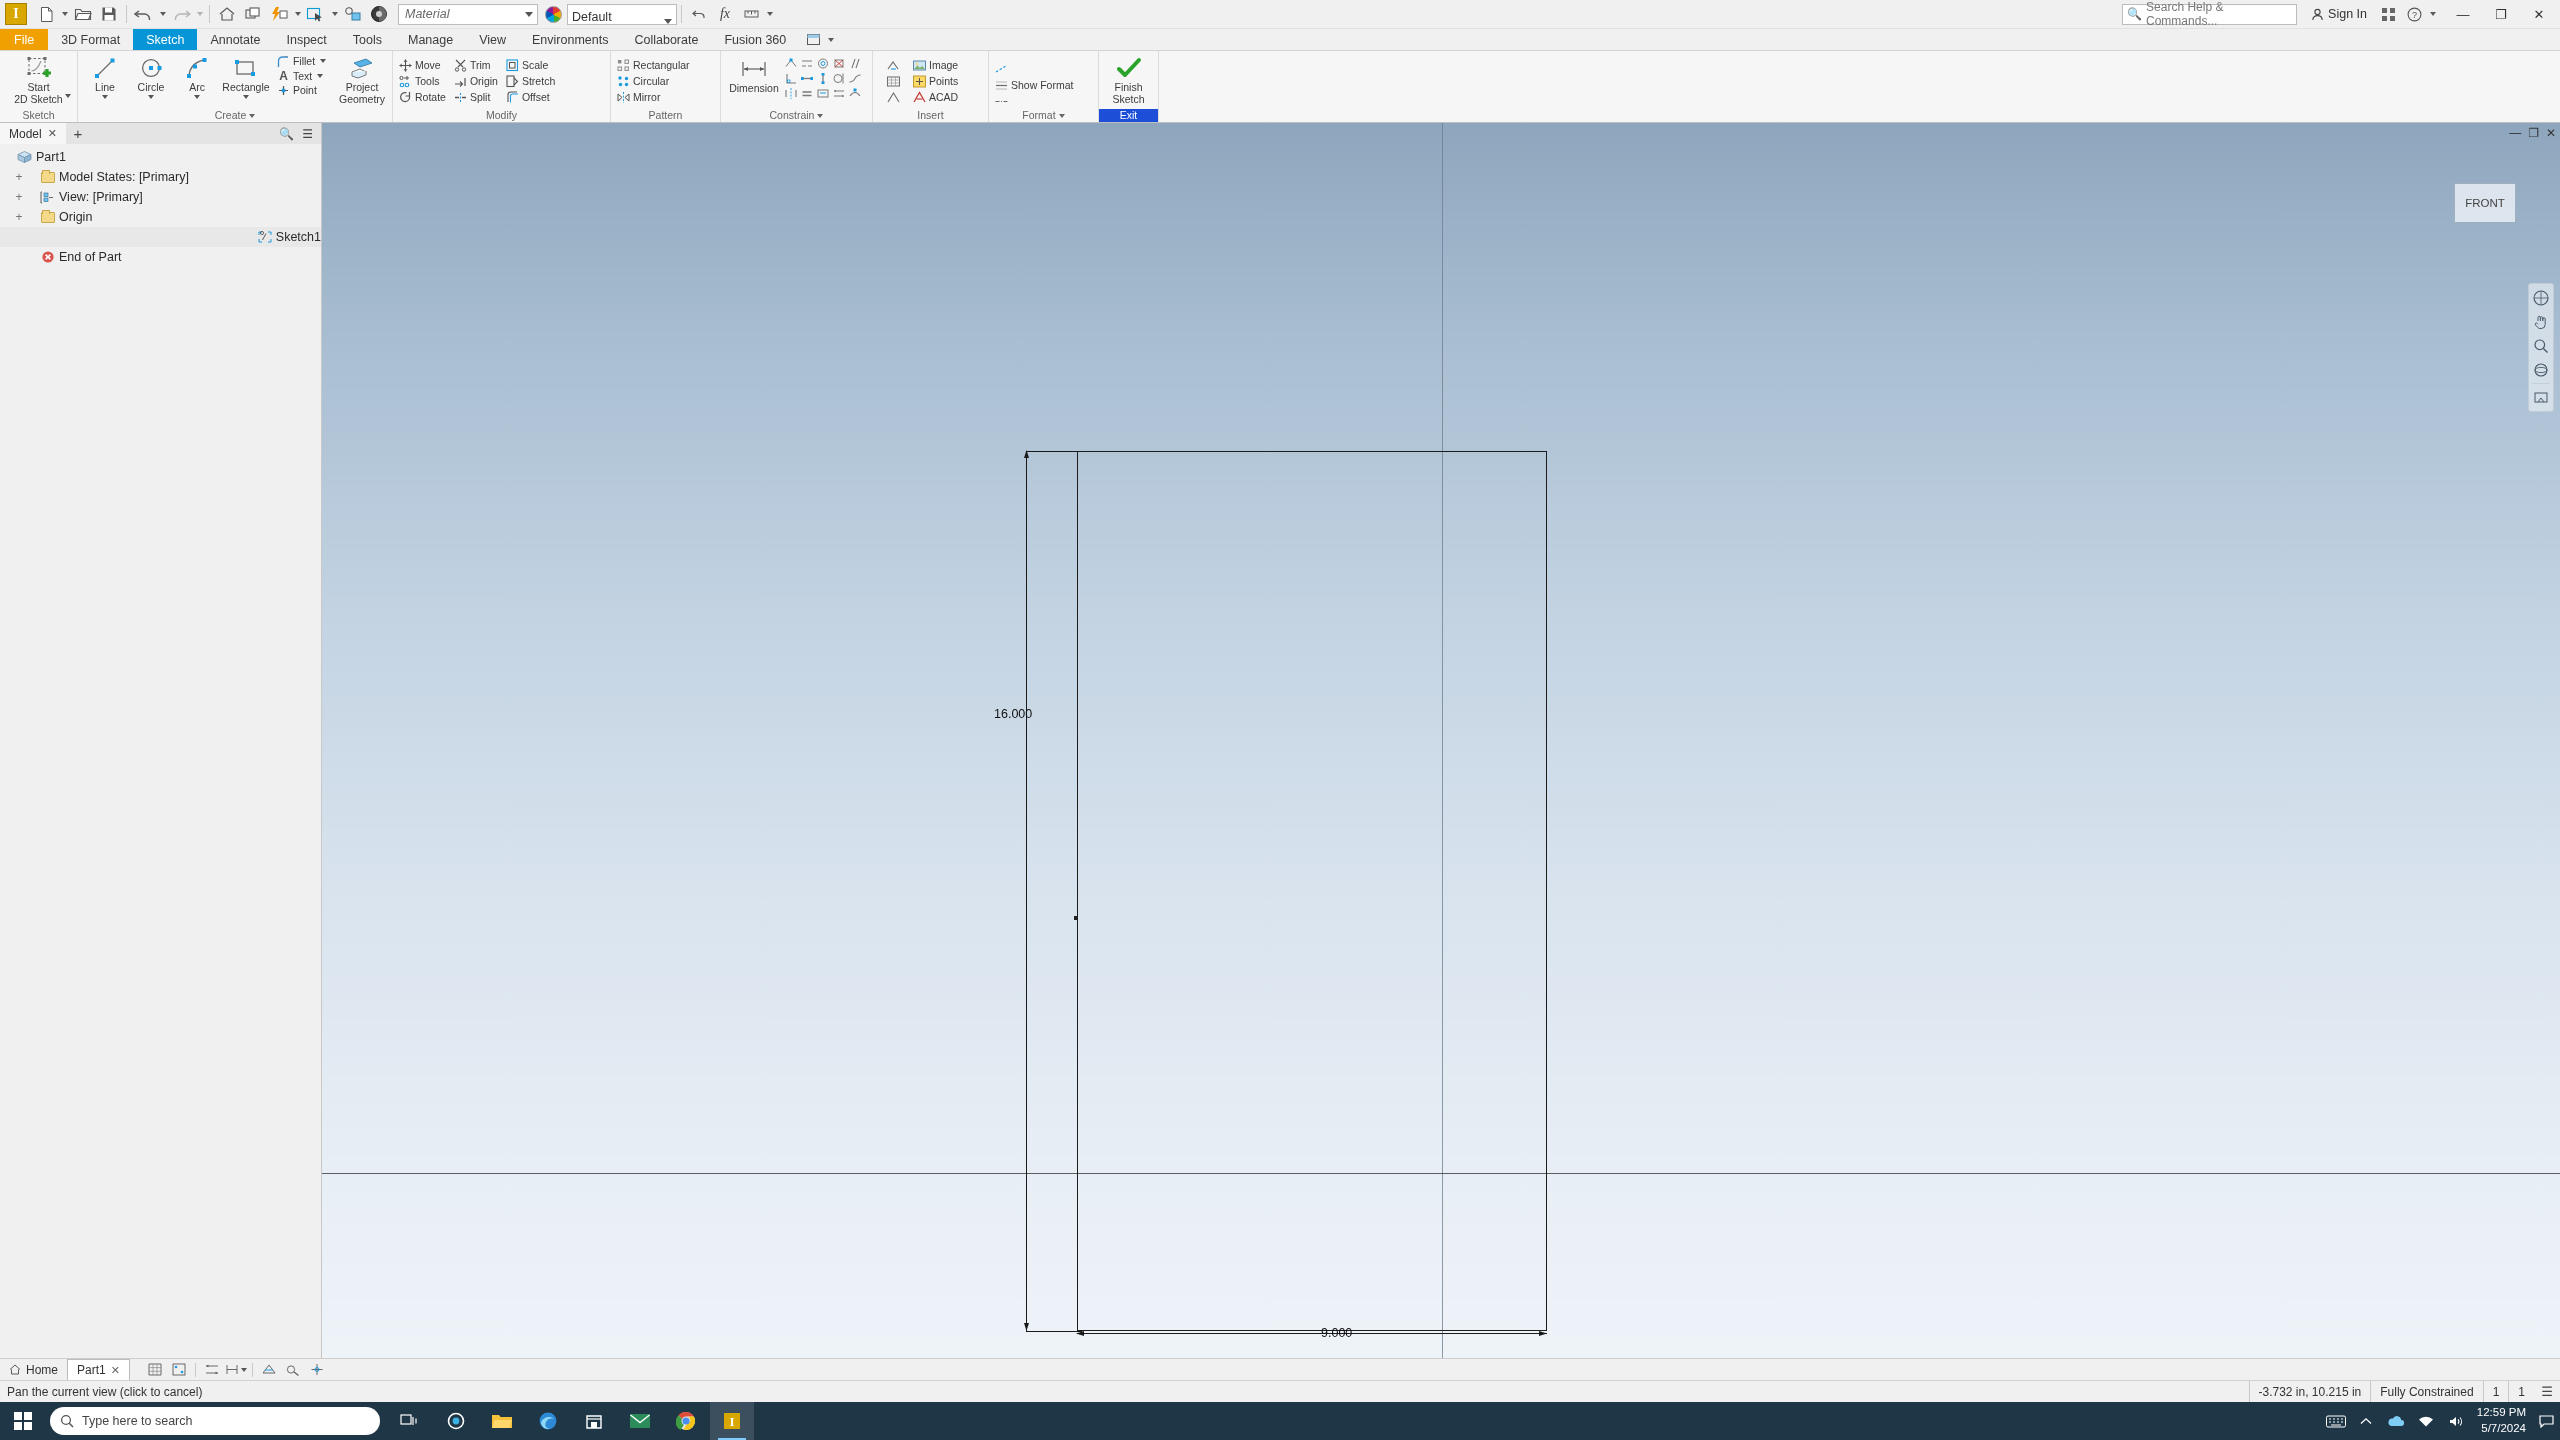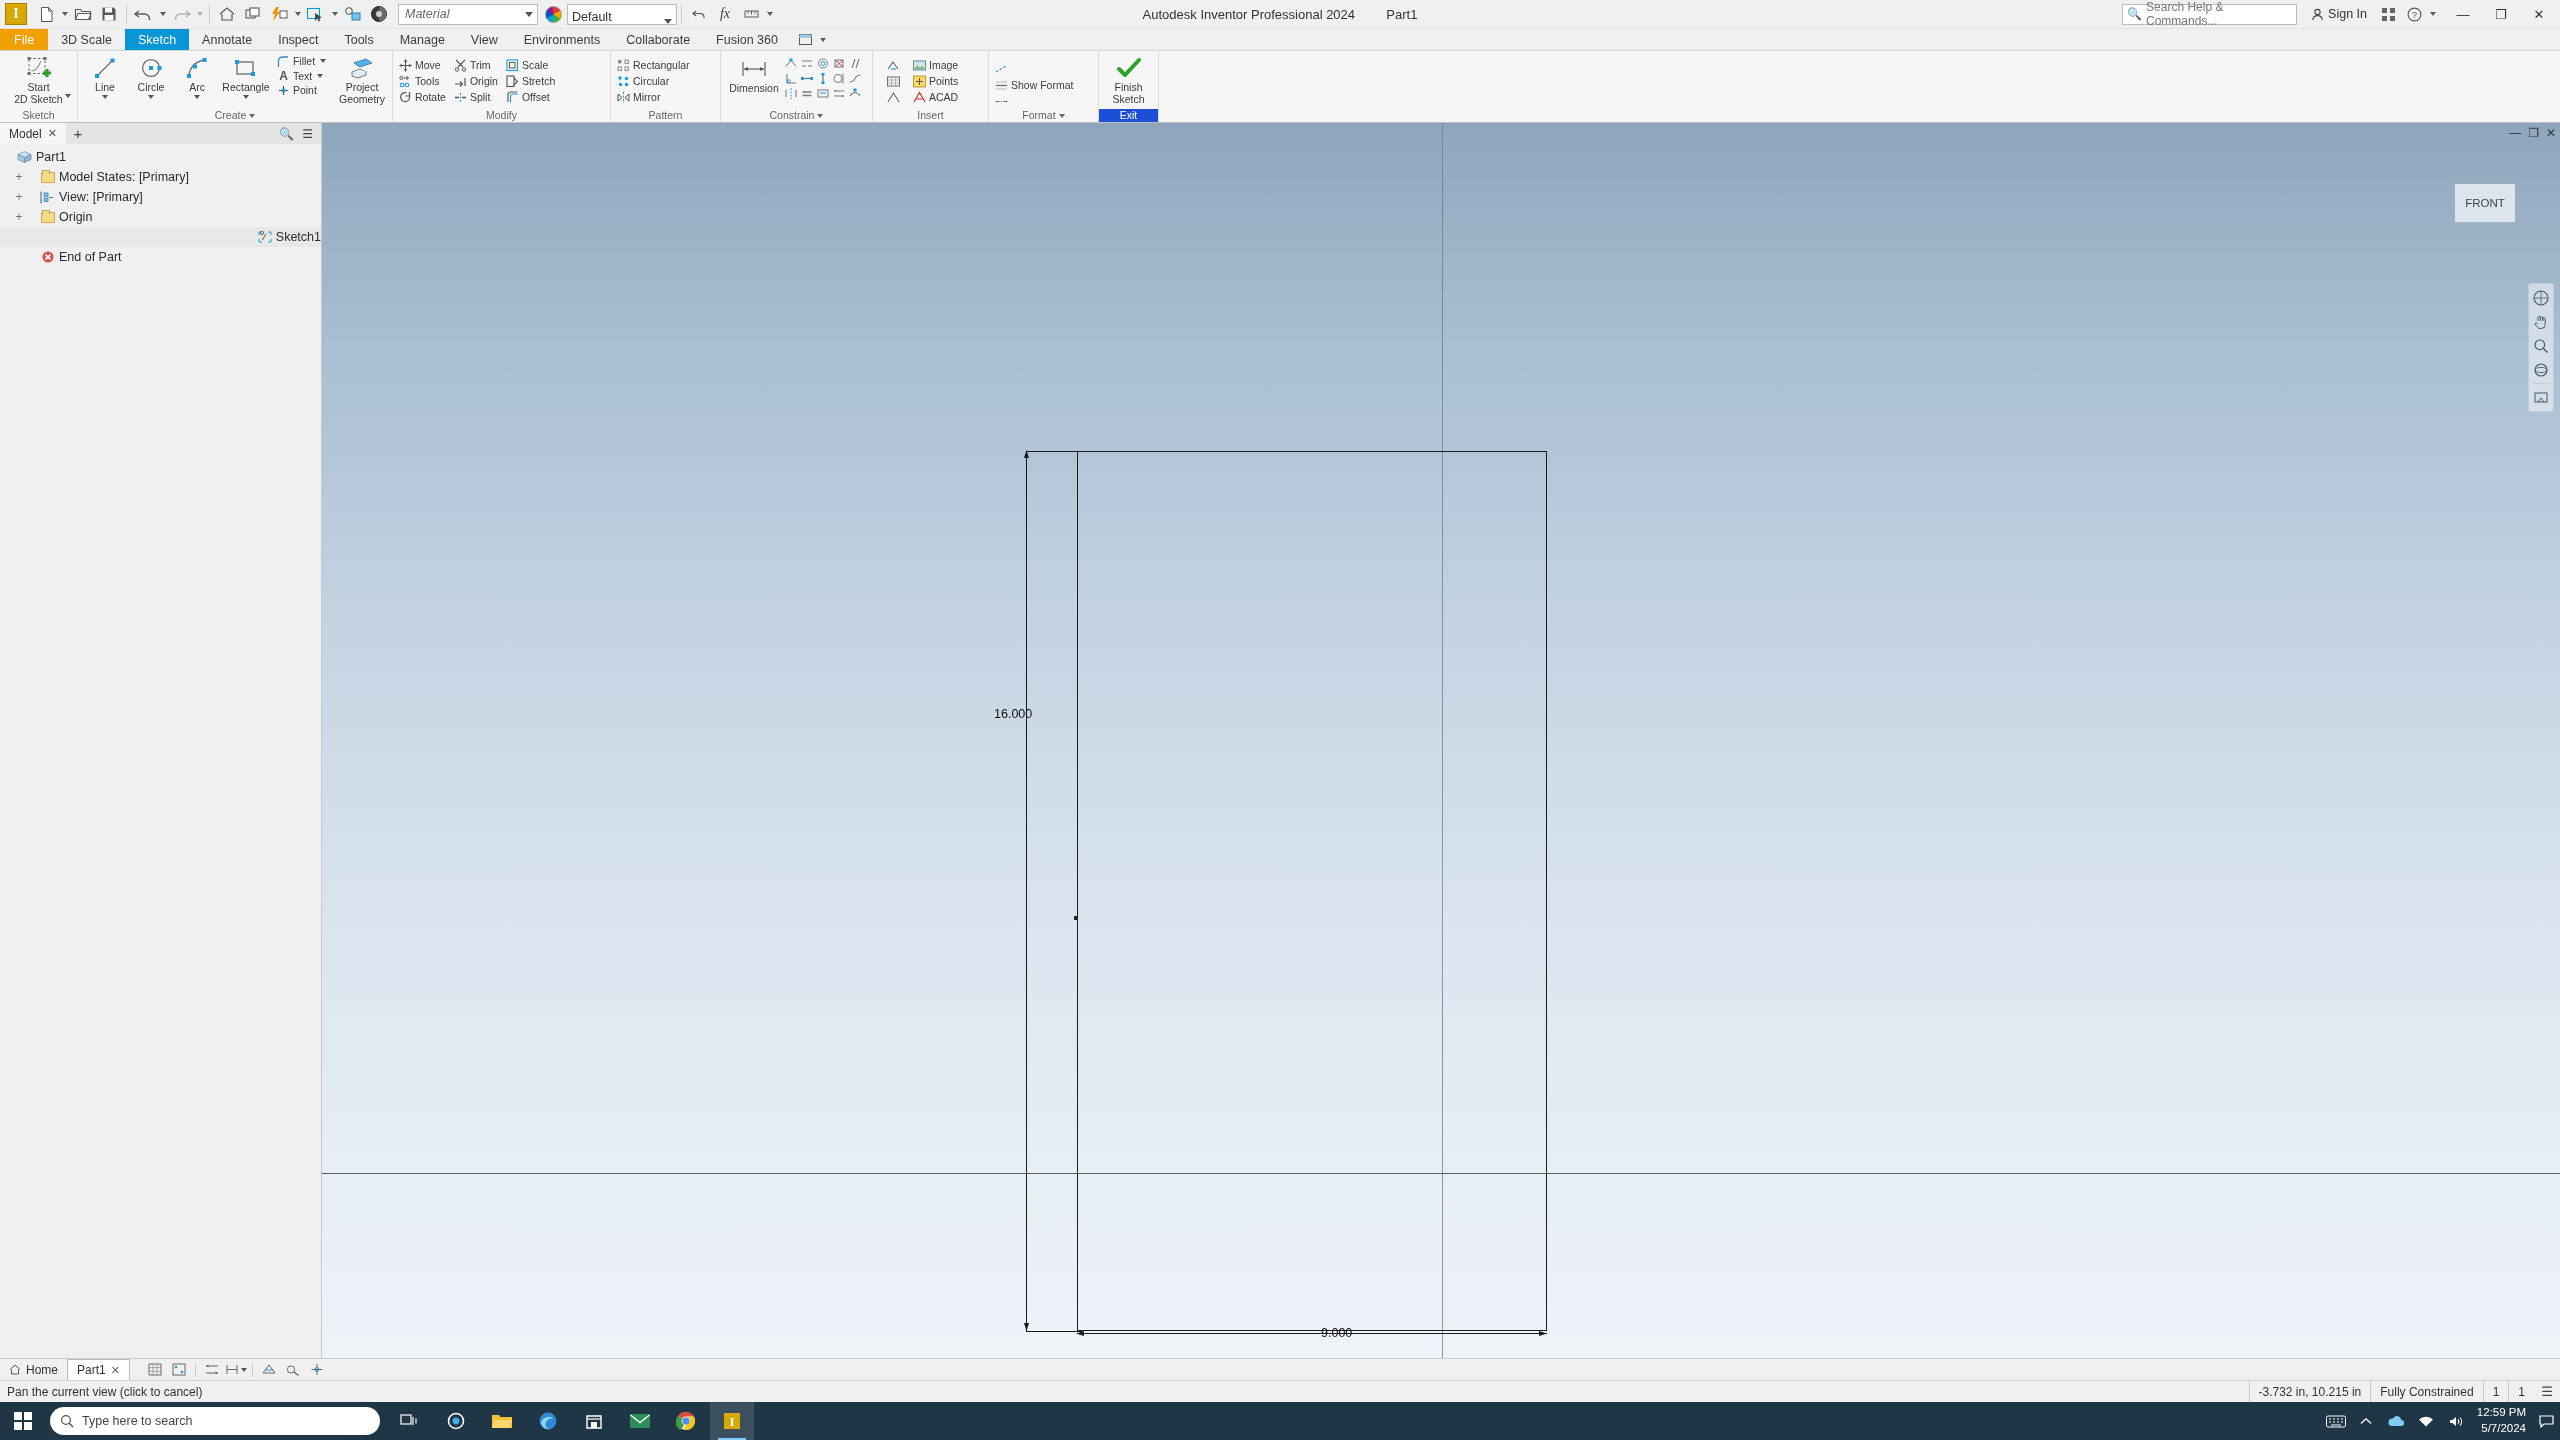--- a/index.html
+++ b/index.html
@@ -340,25 +340,20 @@
         <svg width="15" height="14" viewBox="0 0 15 14">
             <rect x="1" y="4" width="13" height="6" fill="none" stroke="#5a5a5a" stroke-width="1"></rect>
             <path d="M4 4v2.5M7.5 4v3.5M11 4v2.5" stroke="#5a5a5a" stroke-width="1"></path>
           </svg>
       </div>
       <div class="qat-arrow">
           <div class="tri"></div>
         </div>
     </div>
 
-    <div class="tb-title">
-      <span>Autodesk Inventor Professional 2024</span>
-      <span style="display:inline-block;width:24px"></span>
-      <span>Part1</span>
-    </div>
 
     <div class="tb-right">
       <div class="search-box">
         <span class="mag">🔍</span>
         <span>Search Help &amp; Commands...</span>
       </div>
       <div class="signin">
         <svg width="13" height="13" viewBox="0 0 13 13">
             <circle cx="6.5" cy="4" r="2.6" fill="none" stroke="#444" stroke-width="1.1"></circle>
             <path d="M1.8 12c0-2.8 2.1-4.4 4.7-4.4s4.7 1.6 4.7 4.4" fill="none" stroke="#444" stroke-width="1.1"></path>
@@ -395,21 +390,21 @@
           </div>
       </div>
     </div>
   </div>
 
   <div class="ribbon-tabs">
     <div class="rtab file">
         <span>File</span>
       </div>
     <div class="rtab">
-        <span>3D Scale</span>
+        <span>3D Format</span>
       </div>
     <div class="rtab active">
         <span>Sketch</span>
       </div>
     <div class="rtab">
         <span>Annotate</span>
       </div>
     <div class="rtab">
         <span>Inspect</span>
       </div>

